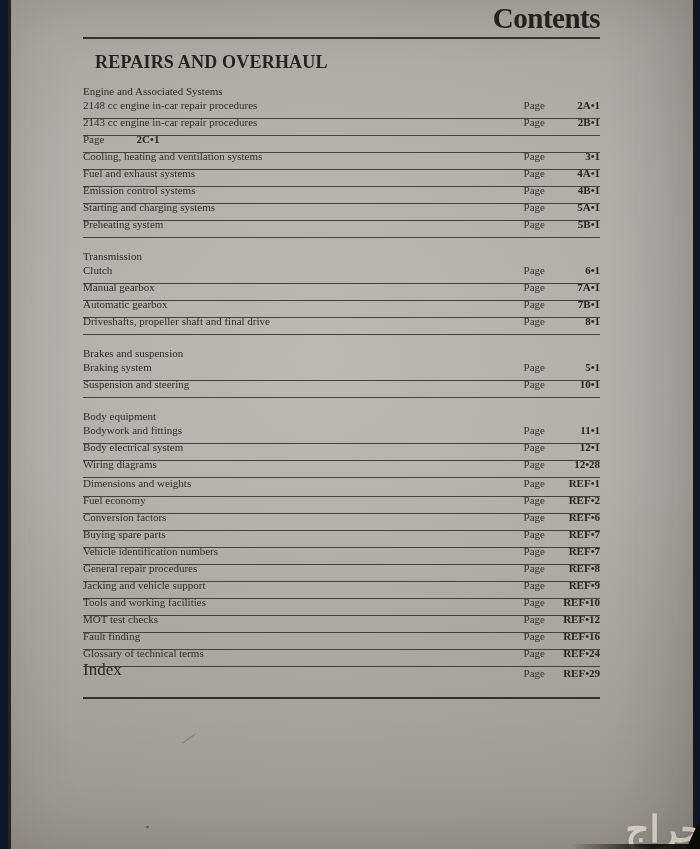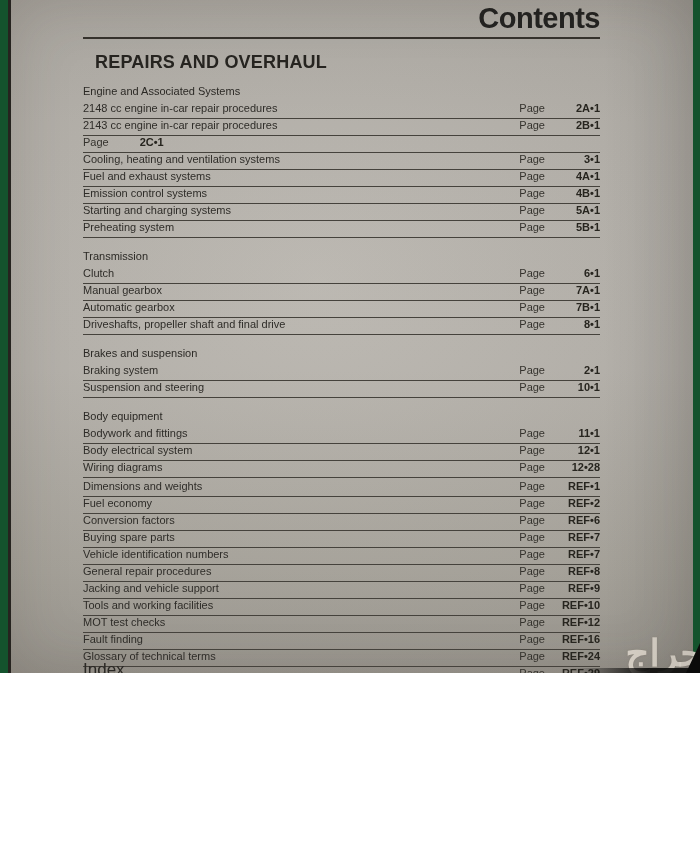--- a/index.html
+++ b/index.html
@@ -1,21 +1,21 @@
 <!DOCTYPE html>
 <html><head>
 <meta charset="utf-8">
 <style>
   html,body{margin:0;padding:0;}
   .photo{
     position:relative;
-    width:700px;height:673px;
-    background:#14532d;
+    width:700px;height:849px;
+    background:#0f172a;
     overflow:hidden;
-    font-family:Liberation Sans, sans-serif;
+    font-family:Liberation Serif, serif;
   }
   .page{
     position:absolute;
     left:8px; top:0; bottom:0; right:7px;
     background:
       radial-gradient(ellipse 120% 90% at 45% 42%, rgba(255,255,255,0.08), rgba(0,0,0,0.10) 95%),
       linear-gradient(180deg,#b0aca5 0%,#b6b2ab 18%,#b7b3ac 55%,#aca89f 85%,#a29e96 100%);
     border-left:3px solid #26231f;
     box-shadow:inset 0 0 60px rgba(60,50,40,0.18);
   }
@@ -43,22 +43,22 @@
   }
   .part-heading.big{ font-size:19px; line-height:22px; }
   .section-name{
     margin:9px 0 0 0;
     font-size:11px; font-weight:normal; line-height:18px; color:#2b2925;
   }
   .rows{ margin-top:2px; }
   .toc-row{
     box-sizing:border-box;
     height:17px;
-    display:flex; justify-content:space-between; align-items:flex-end;
-    padding-bottom:4px;
+    display:flex; justify-content:space-between; align-items:center;
+    padding-bottom:10px;
     border-bottom:1.4px solid #45423c;
   }
   .row-label{ font-size:11px; line-height:12px; color:#2e2c28; }
   .row-page{ display:flex; align-items:flex-end;gap:8px; }
   .page-word{ font-size:11px; line-height:12px; color:#34322d; }
   .page-num{
     font-size:11px; line-height:12px; font-weight:bold; color:#27251f;
     min-width:42px; text-align:right; margin-left:5px;
   }
   .index-row{
@@ -194,21 +194,21 @@
                 <span class="page-num">8•1</span>
               </span>
             </div>
           </div>
           <div class="section-name">Brakes and suspension</div>
           <div class="rows">
             <div class="toc-row">
               <span class="row-label">Braking system</span>
               <span class="row-page">
                 <span class="page-word">Page</span>
-                <span class="page-num">2•1</span>
+                <span class="page-num">5•1</span>
               </span>
             </div>
             <div class="toc-row">
               <span class="row-label">Suspension and steering</span>
               <span class="row-page">
                 <span class="page-word">Page</span>
                 <span class="page-num">10•1</span>
               </span>
             </div>
           </div>

